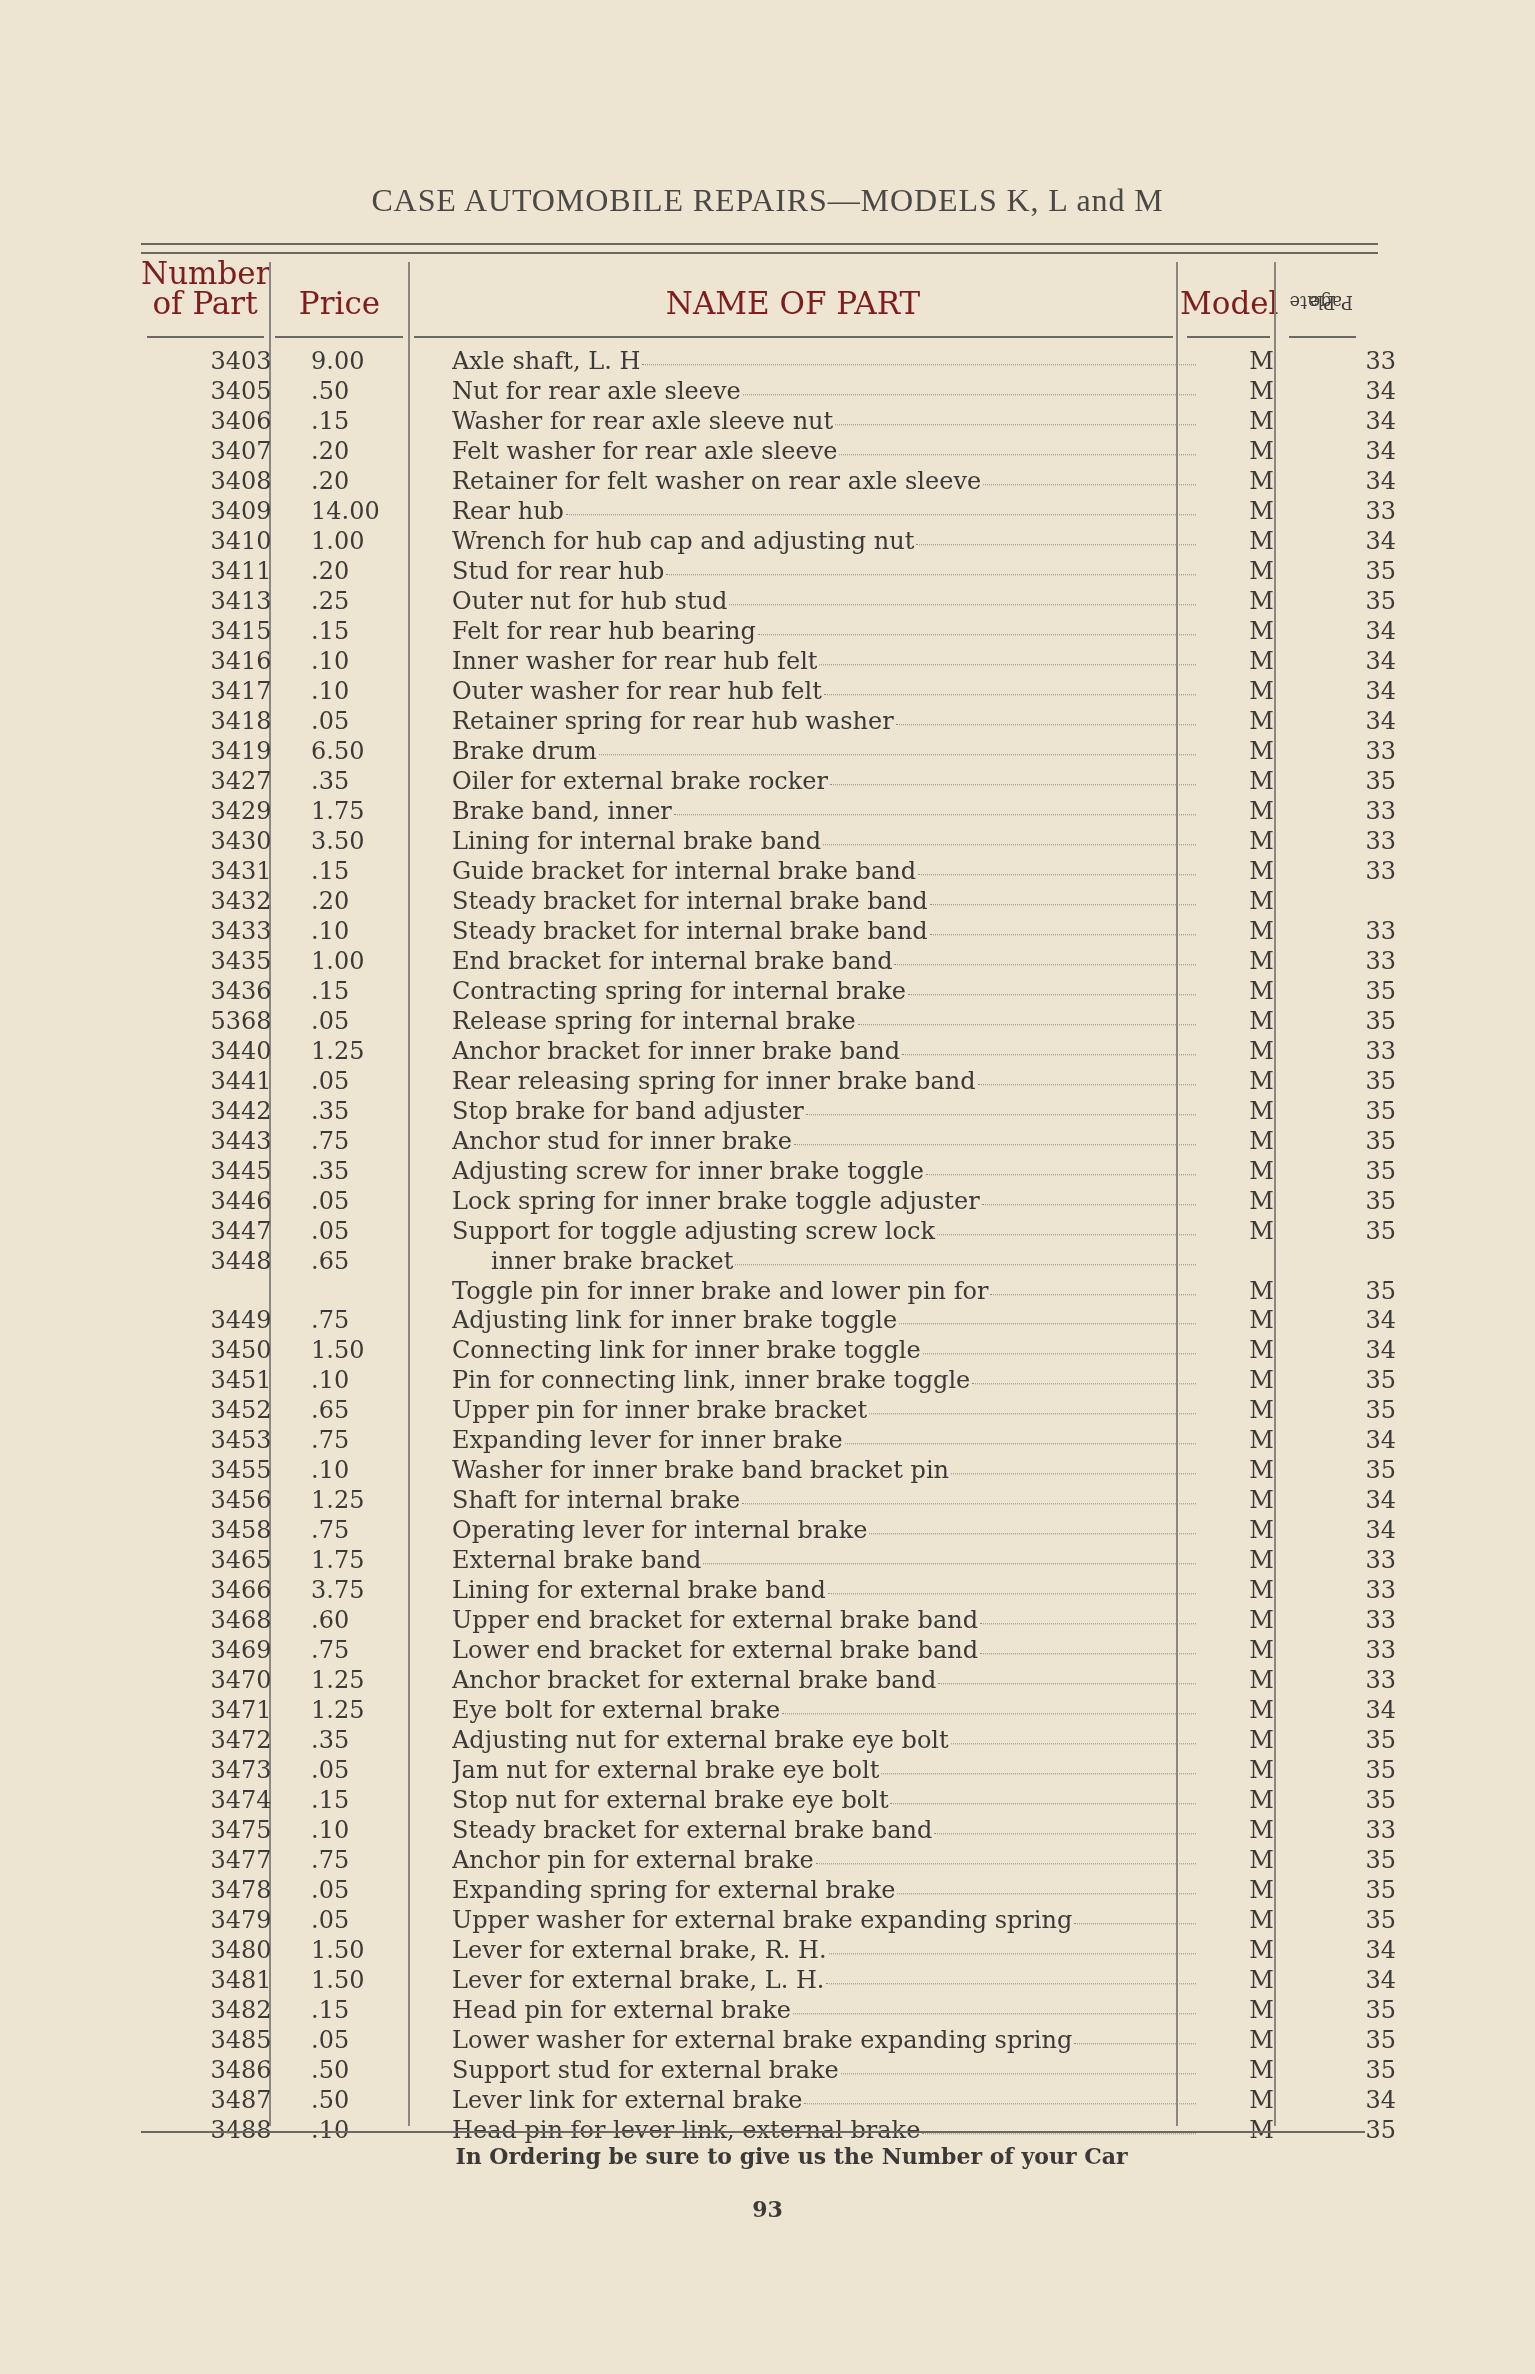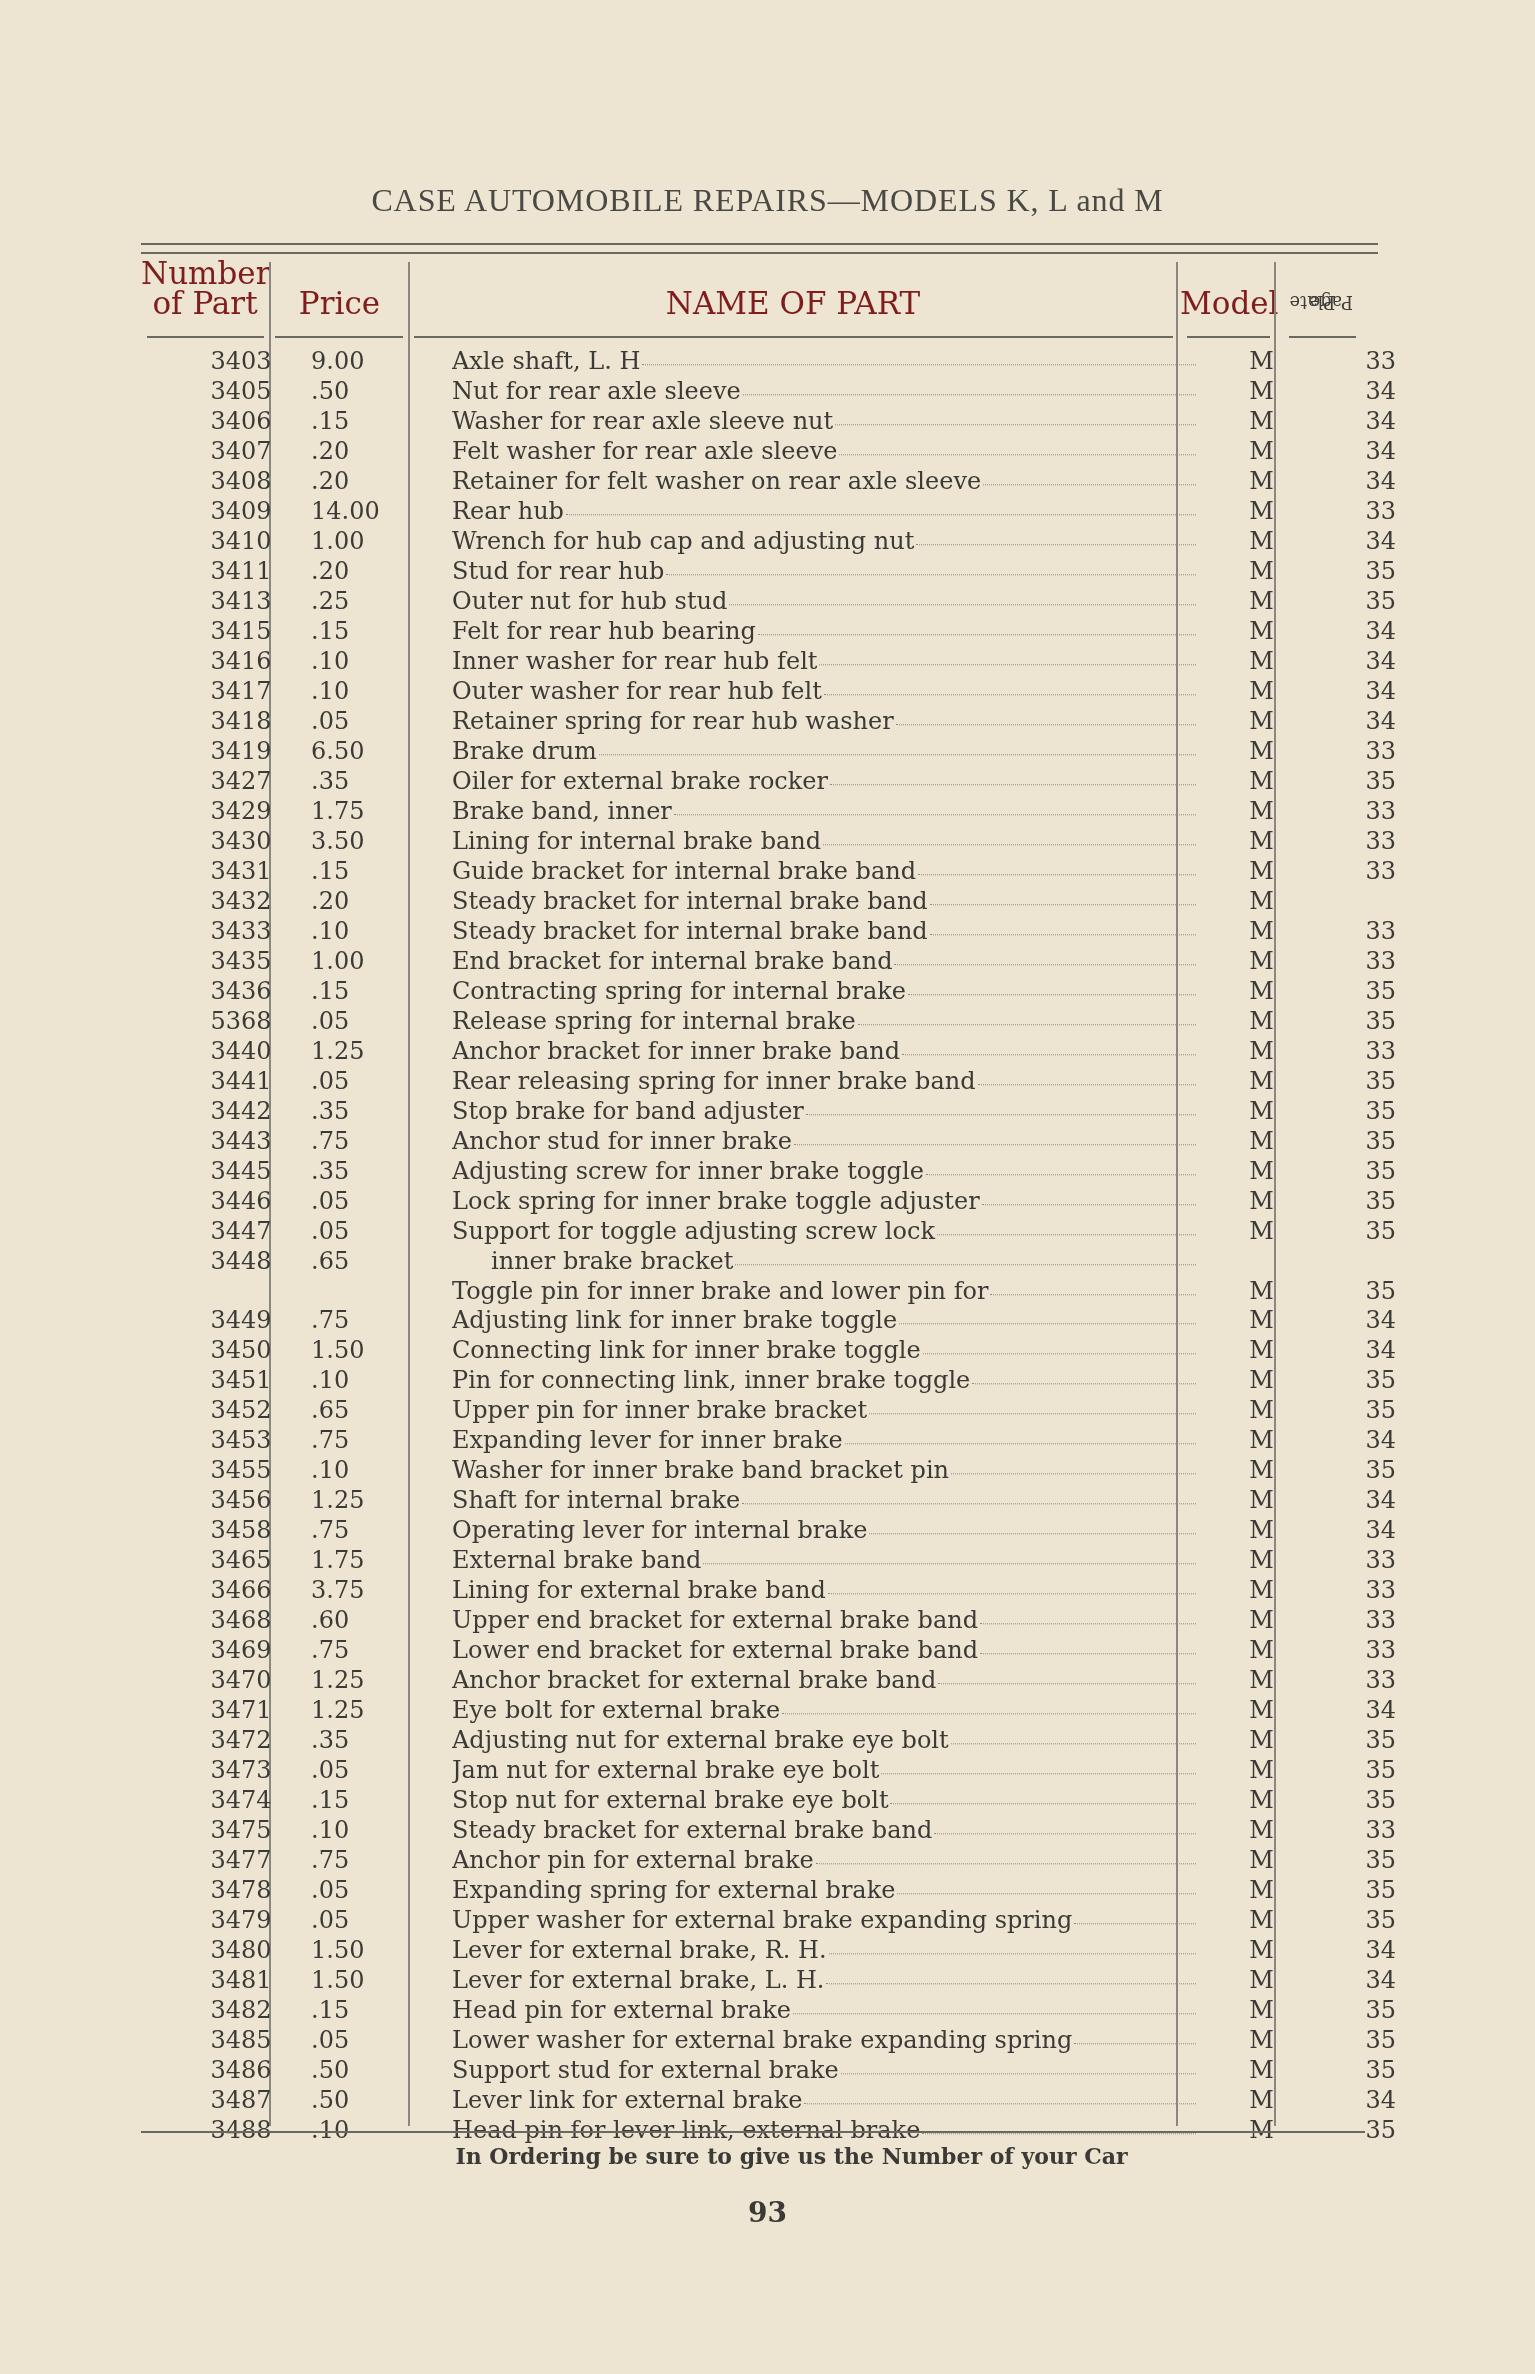--- a/index.html
+++ b/index.html
@@ -44,21 +44,21 @@
   .c-plate { position: absolute; left: 1278px; width: 85px; text-align: right; }
   .row.two .c-model, .row.two .c-plate { top: 30px; }
   .row .c-model, .row .c-plate { top: 0; }
   .row.two .c-model, .row.two .c-plate { top: 30px; }
   .footer-note {
     position: absolute; left: 0; width: 1535px; top: 2143px; text-align: center;
     font-family: "DejaVu Serif", serif; font-weight: bold; font-size: 22px; color: #3b3a36; margin-left: 24px;
   }
   .page-num {
     position: absolute; left: 0; width: 1535px; top: 2196px; text-align: center;
-    font-family: "DejaVu Serif", serif; font-weight: bold; font-size: 28px; color: #3b3a36;
+    font-family: "DejaVu Serif", serif; font-weight: bold; font-size: 22px; color: #3b3a36;
   }
 </style>
 </head>
 <body>
 
 <div class="title">CASE AUTOMOBILE REPAIRS—MODELS K, L and M</div>
 
 <div class="rule" style="left:141px; top:243px; width:1237px;"></div>
 <div class="rule" style="left:141px; top:252px; width:1237px; height:1.9px;"></div>
 

